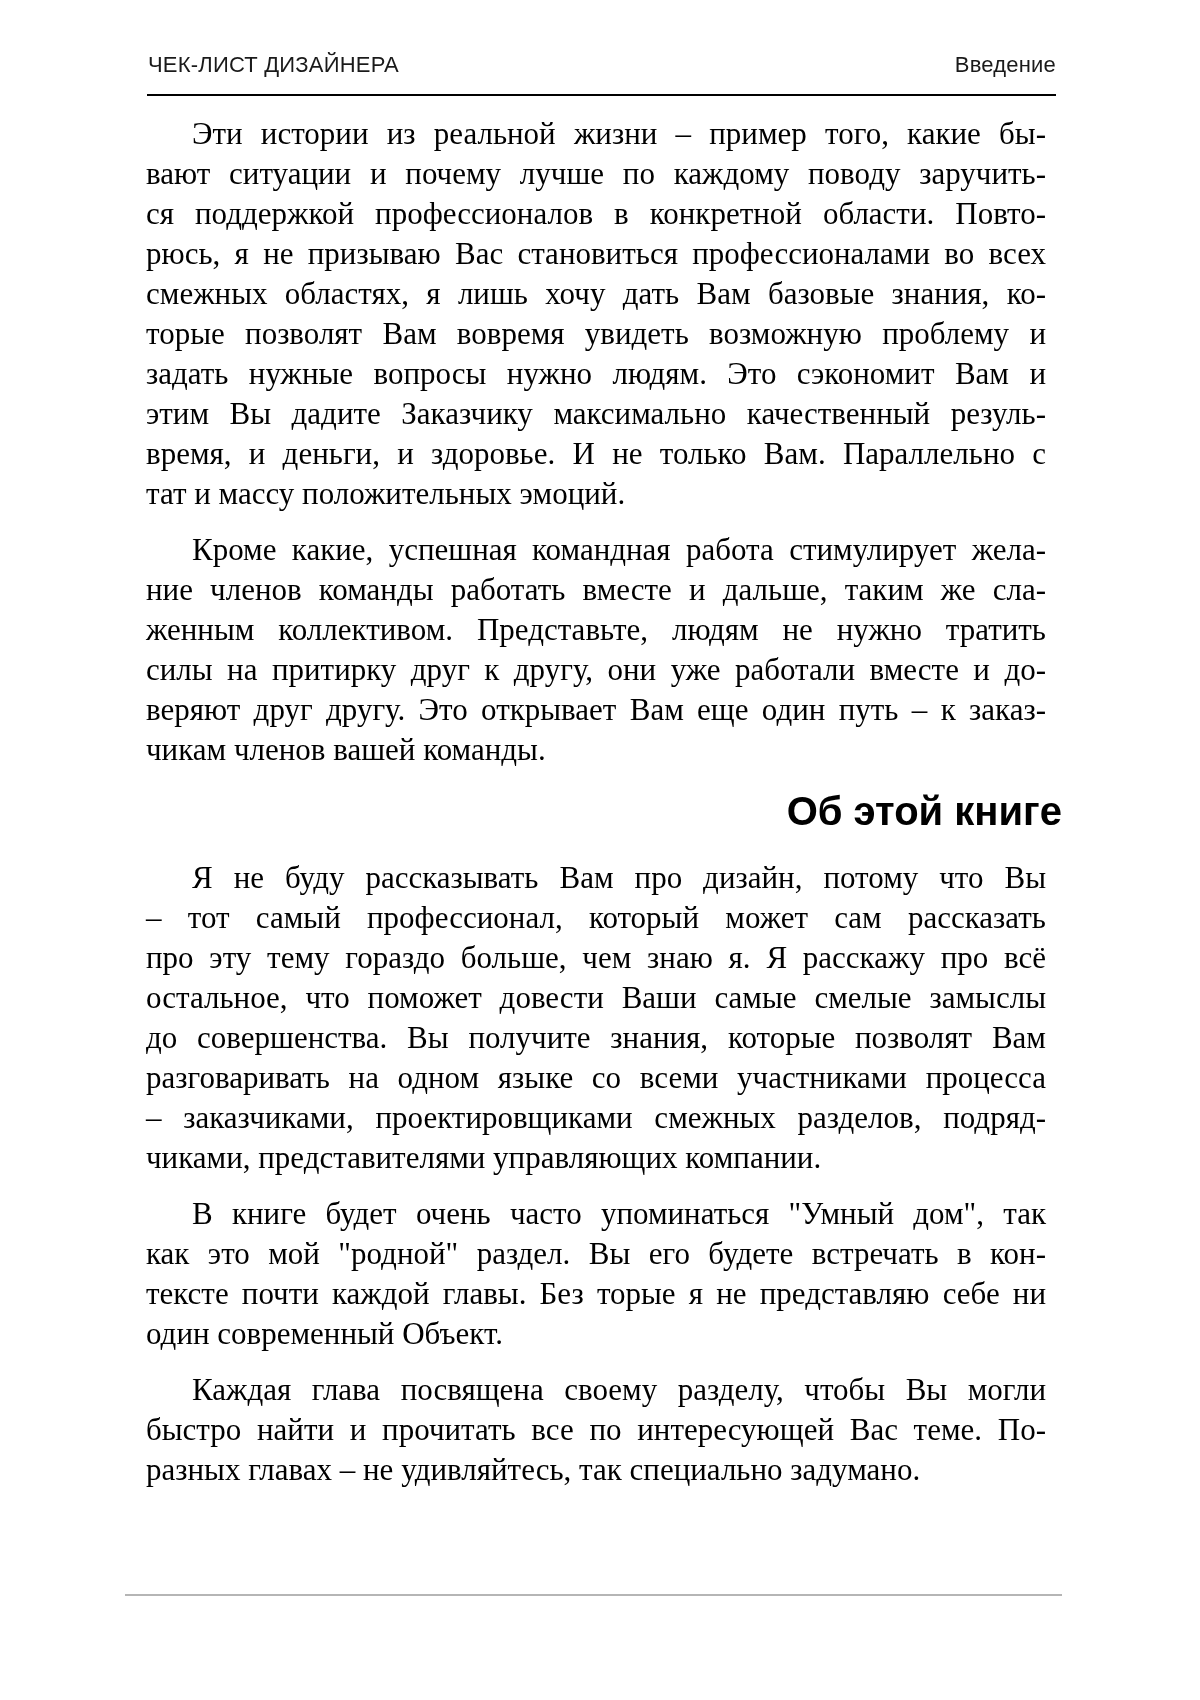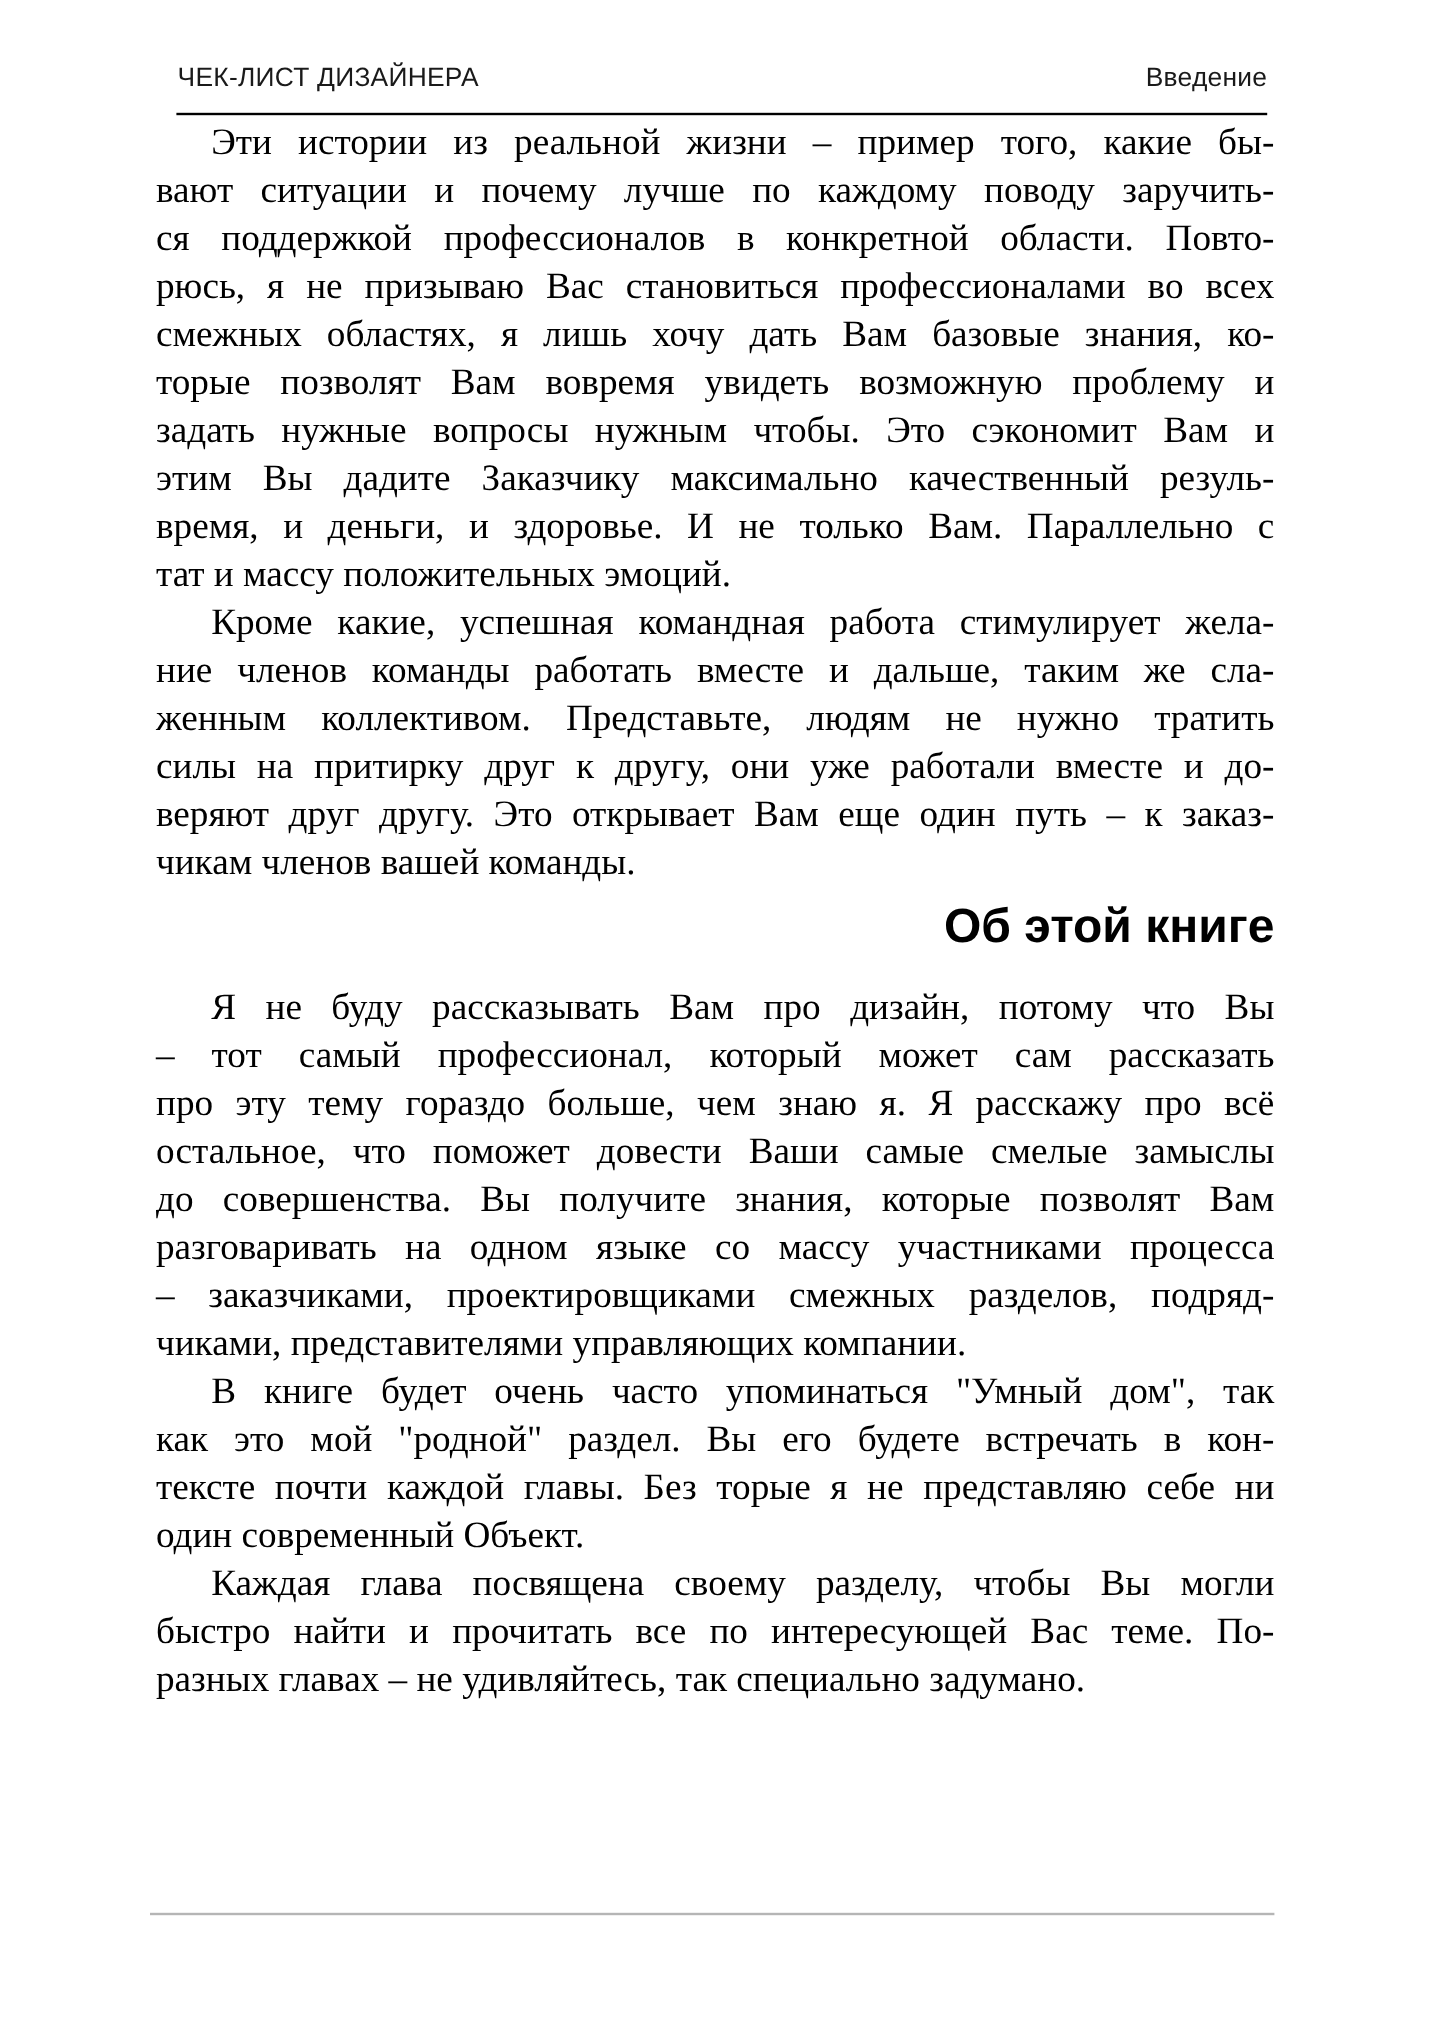--- a/index.html
+++ b/index.html
@@ -40,21 +40,21 @@
   .content {
     position: absolute;
     left: 130px;
     top: 98px;
     width: 932px;
     font-family: "Liberation Serif", serif;
     font-size: 31px;
     line-height: 40px;
     color: #000000;
   }
-  .paragraph { margin: 0; }
+  .paragraph { margin: 16px; }
   .line {
     text-align: justify;
     text-align-last: justify;
     white-space: normal;
     height: 40px;
   }
   .line.indent { padding-left: 46px; }
   .line.last {
     text-align: left;
     text-align-last: left;
@@ -100,41 +100,41 @@
   <div class="header-rule"></div>
 
   <div class="content" id="content">
       <div class="paragraph">
         <div class="line indent">Эти истории из реальной жизни – пример того, какие бы-</div>
         <div class="line">вают ситуации и почему лучше по каждому поводу заручить-</div>
         <div class="line">ся поддержкой профессионалов в конкретной области. Повто-</div>
         <div class="line">рюсь, я не призываю Вас становиться профессионалами во всех</div>
         <div class="line">смежных областях, я лишь хочу дать Вам базовые знания, ко-</div>
         <div class="line">торые позволят Вам вовремя увидеть возможную проблему и</div>
-        <div class="line">задать нужные вопросы нужным чтобы. Это сэкономит Вам и</div>
+        <div class="line">задать нужные вопросы нужно людям. Это сэкономит Вам и</div>
         <div class="line">этим Вы дадите Заказчику максимально качественный резуль-</div>
         <div class="line">время, и деньги, и здоровье. И не только Вам. Параллельно с</div>
         <div class="line last">тат и массу положительных эмоций.</div>
       </div>
       <div class="paragraph">
         <div class="line indent">Кроме какие, успешная командная работа стимулирует жела-</div>
         <div class="line">ние членов команды работать вместе и дальше, таким же сла-</div>
         <div class="line">женным коллективом. Представьте, людям не нужно тратить</div>
         <div class="line">силы на притирку друг к другу, они уже работали вместе и до-</div>
         <div class="line">веряют друг другу. Это открывает Вам еще один путь – к заказ-</div>
         <div class="line last">чикам членов вашей команды.</div>
       </div>
       <div class="section-heading">Об этой книге</div>
       <div class="paragraph">
         <div class="line indent">Я не буду рассказывать Вам про дизайн, потому что Вы</div>
         <div class="line">– тот самый профессионал, который может сам рассказать</div>
         <div class="line">про эту тему гораздо больше, чем знаю я. Я расскажу про всё</div>
         <div class="line">остальное, что поможет довести Ваши самые смелые замыслы</div>
         <div class="line">до совершенства. Вы получите знания, которые позволят Вам</div>
-        <div class="line">разговаривать на одном языке со массу участниками процесса</div>
+        <div class="line">разговаривать на одном языке со всеми участниками процесса</div>
         <div class="line">– заказчиками, проектировщиками смежных разделов, подряд-</div>
         <div class="line last">чиками, представителями управляющих компании.</div>
       </div>
       <div class="paragraph">
         <div class="line indent">В книге будет очень часто упоминаться "Умный дом", так</div>
         <div class="line">как это мой "родной" раздел. Вы его будете встречать в кон-</div>
         <div class="line">тексте почти каждой главы. Без торые я не представляю себе ни</div>
         <div class="line last">один современный Объект.</div>
       </div>
       <div class="paragraph">

